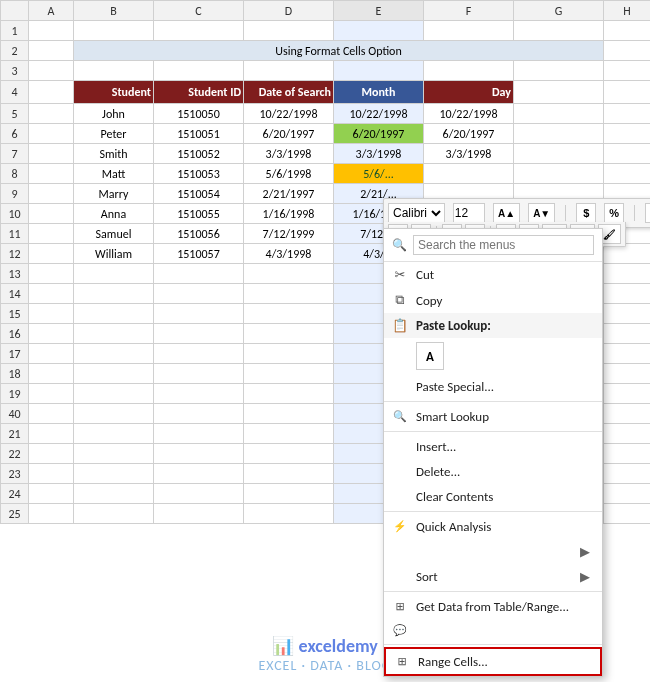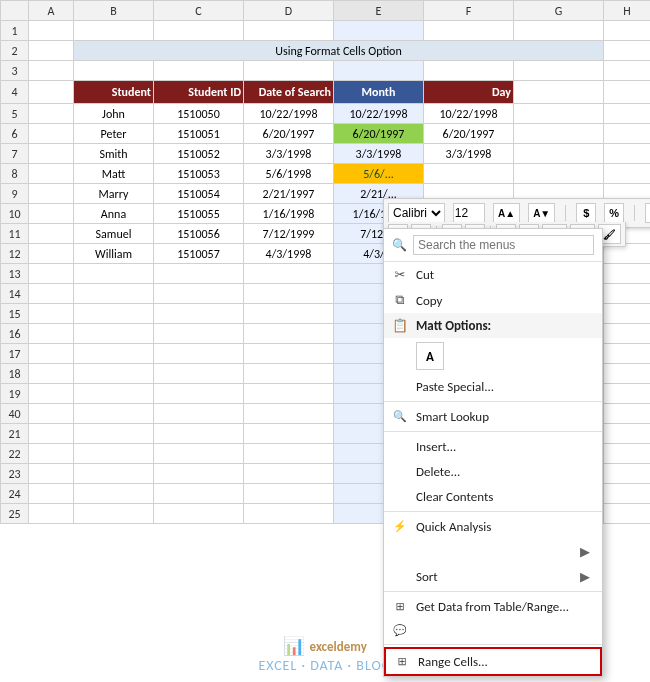--- a/index.html
+++ b/index.html
@@ -254,23 +254,23 @@
       bottom: 8px;
       left: 50%;
       transform: translateX(-50%);
       color: #5b9bd5;
       font-size: 11px;
       opacity: 0.7;
       text-align: center;
     }
 
     .logo-text {
-      font-size: 13px;
+      font-size: 18px;
       font-weight: bold;
-      color: #a16207;
+      color: #1d4ed8;
     }
 
     .logo-sub {
       font-size: 14px;
       color: #5b9bd5;
       letter-spacing: 1px;
     }
   </style>
 </head>
 <body>
@@ -637,21 +637,21 @@
     <span class="ctx-label">Cut</span>
   </div>
 
   <div class="ctx-item">
     <span class="ctx-icon">⧉</span>
     <span class="ctx-label">Copy</span>
   </div>
 
   <div class="ctx-item" style="background:#f5f5f5;">
     <span class="ctx-icon">📋</span>
-    <span class="ctx-label" style="font-weight:600;">Matt Options:</span>
+    <span class="ctx-label" style="font-weight:600;">Paste Lookup:</span>
   </div>
 
   <div class="ctx-paste-box">
     <div class="paste-icon-btn" style="font-weight:bold; font-size:13px;">A</div>
   </div>
 
   <div class="ctx-item">
     <span class="ctx-icon"></span>
     <span class="ctx-label">Paste Special...</span>
   </div>

